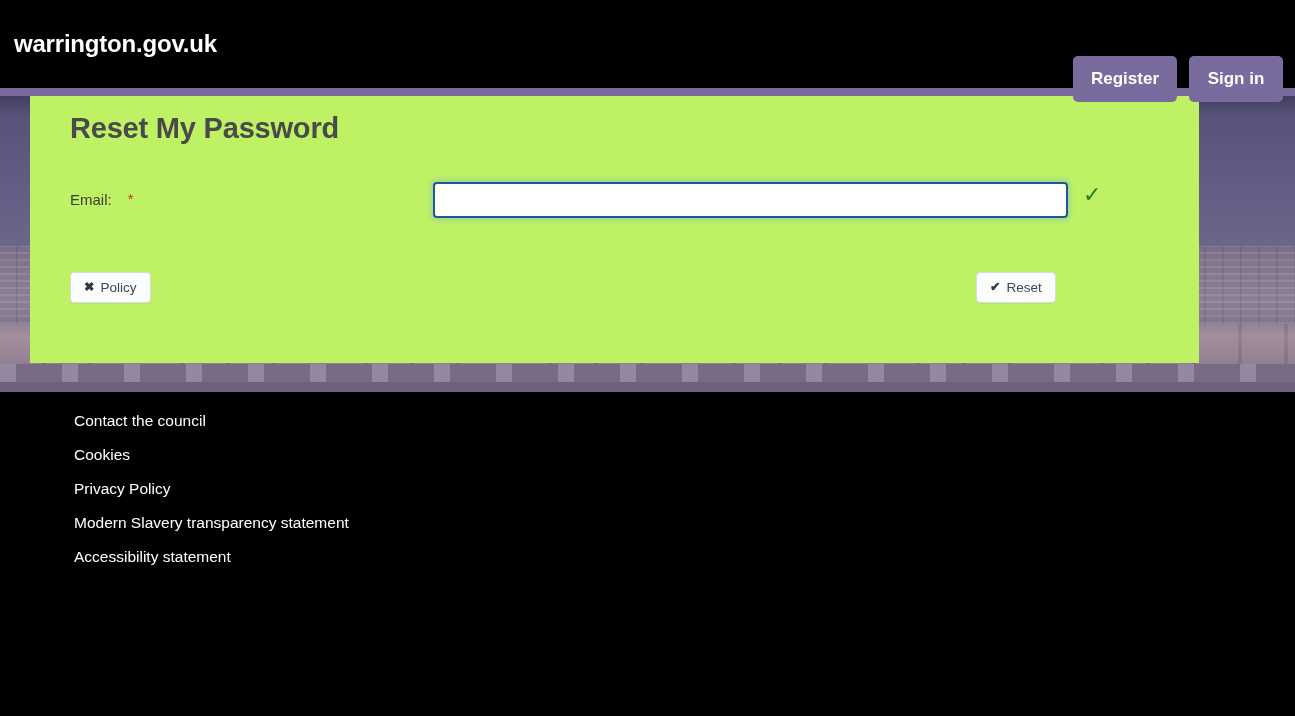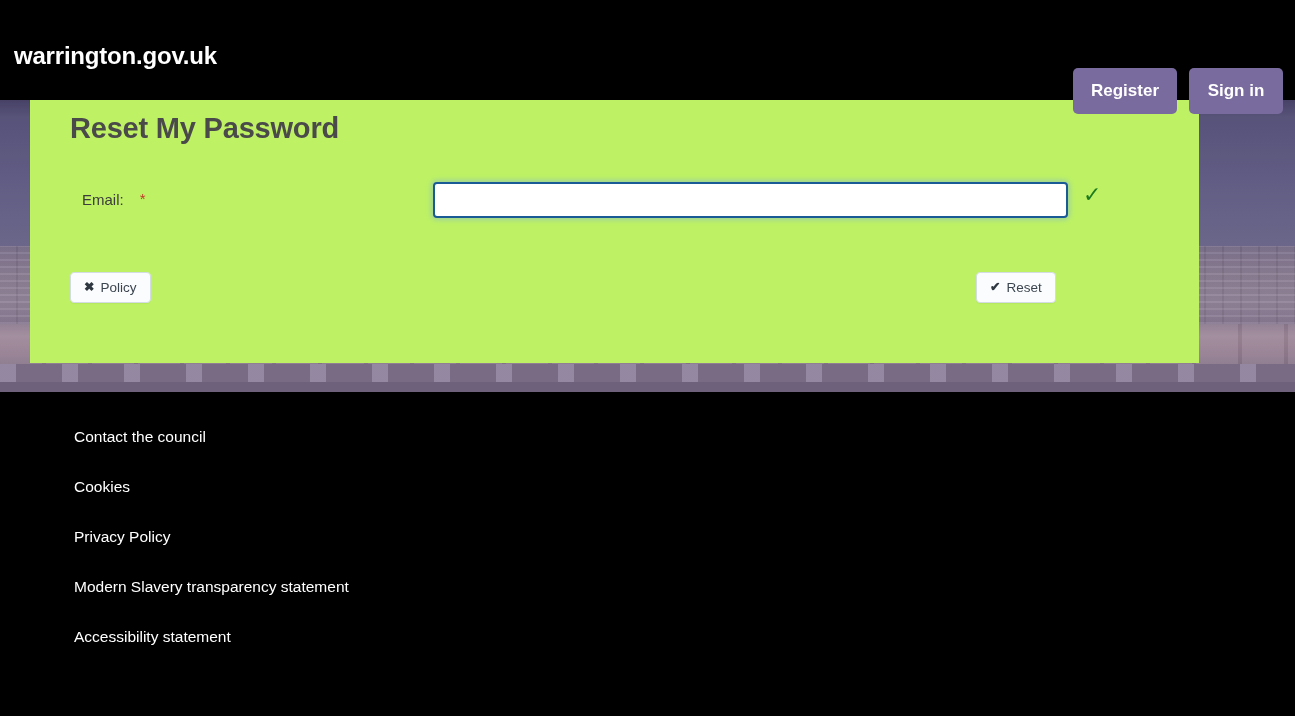--- a/index.html
+++ b/index.html
@@ -17,21 +17,21 @@
   .page {
     position: relative;
     width: 1295px;
     height: 716px;
     background: #000000;
   }
 
   
   .site-header {
     position: absolute;
-    top: 12px; left: 0;
+    top: 0; left: 0;
     width: 1295px;
     height: 88px;
     background: #000000;
     z-index: 30;
   }
   .brand {
     position: absolute;
     left: 14px;
     top: 30px;
     color: #ffffff;
@@ -183,21 +183,20 @@
   }
   .field-label {
     position: absolute;
     left: 40px;
     top: 8px;
     width: 335px;
     font-size: 15px;
     color: #3c3c3c;
     text-align: left;
     white-space: nowrap;
-    margin-left: 12px;
   }
   .required-star {
     color: #c0392b;
     font-size: 15px;
     margin-left: 16px;
     vertical-align: 1px;
   }
   .email-input {
     position: absolute;
     left: 403px;
@@ -257,21 +256,21 @@
     position: absolute;
     top: 392px; left: 0;
     width: 1295px;
     height: 324px;
     background: #000000;
     z-index: 20;
     padding-top: 12px;
   }
   .footer-link {
     display: block;
-    margin: 16px 0 0 74px;
+    margin: 0 0 0 74px;
     padding: 8px 0;
     color: #ffffff;
     font-size: 15.5px;
     text-decoration: none;
     width: max-content;
     cursor: pointer;
   }
 </style>
 </head>
 <body>

